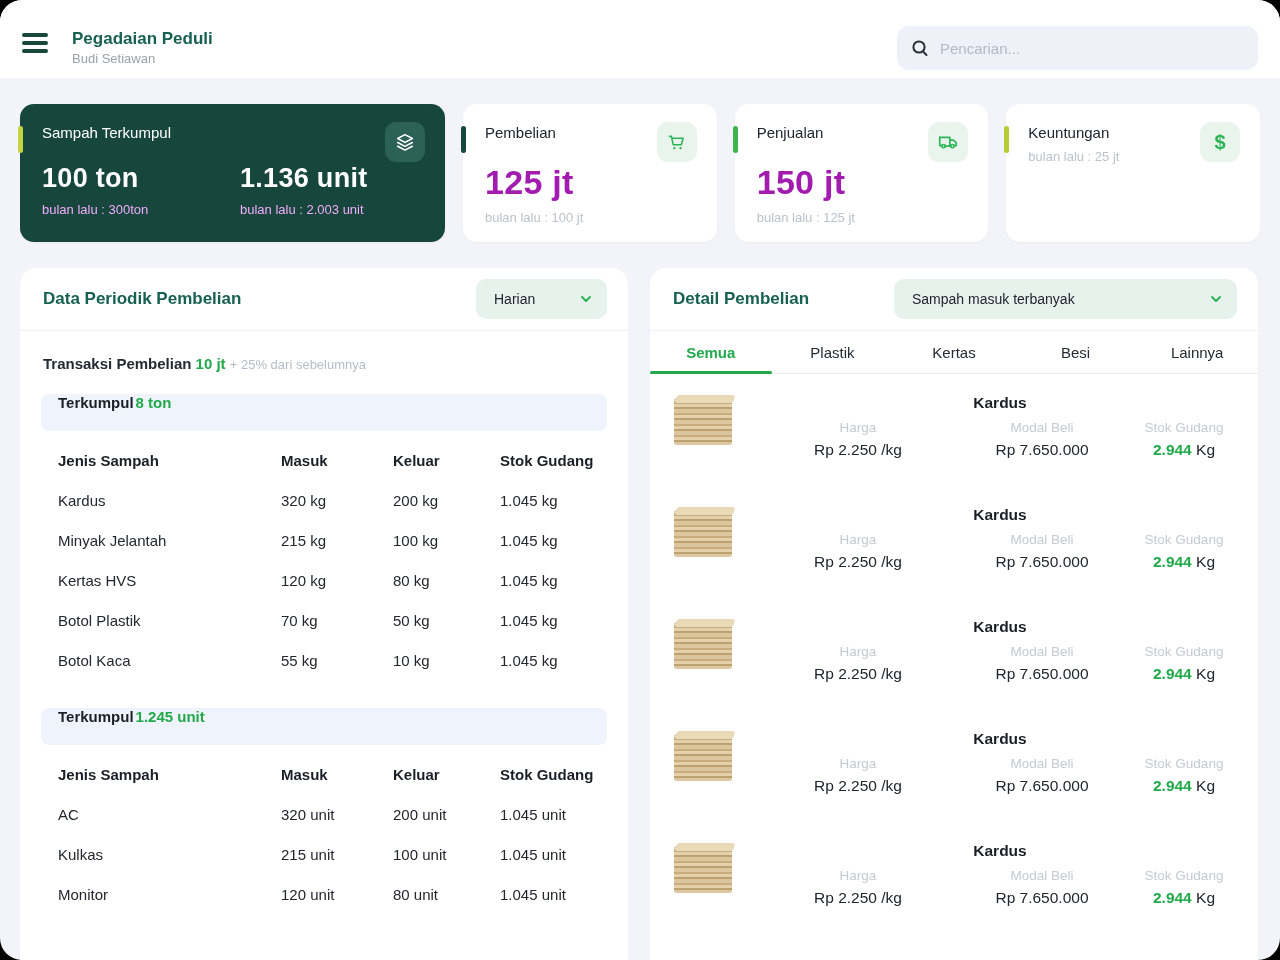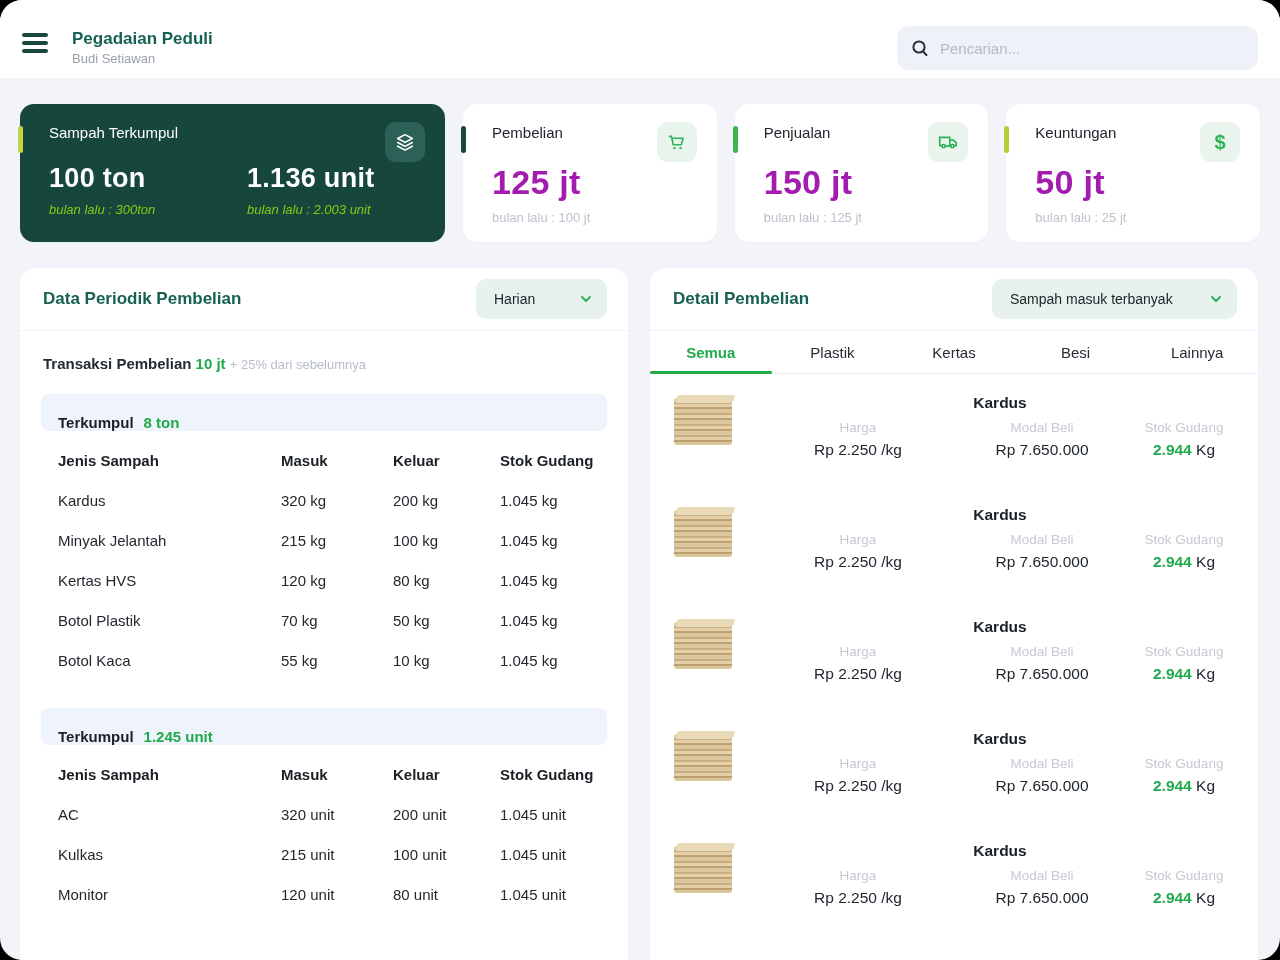--- a/index.html
+++ b/index.html
@@ -33,57 +33,57 @@
   }
   .search-box input {
     border:none; background:transparent; outline:none; flex:1; font-size:15px; color:#20262e;
     font-family:"Liberation Sans", sans-serif;
   }
   .search-box input::placeholder { color:#b3bac4; }
 
   
   .cards { position:absolute; top:104px; left:20px; right:20px; display:flex; gap:18px; height:138px; }
   .card { position:relative; background:#fff; border-radius:14px; flex:1;
-          box-shadow:0 1px 2px rgba(40,50,70,.04); padding:20px 29px; }
+          box-shadow:0 1px 2px rgba(40,50,70,.04); padding:20px 22px; }
   .card.dark { background:#17463c; flex:0 0 425px; }
   .accent { position:absolute; left:-2px; top:22px; width:5px; height:27px; border-radius:3px; }
   .card-label { font-size:15px; color:#20262e; }
   .card.dark .card-label { color:#ffffff; }
   .icon-chip { position:absolute; right:20px; top:18px; width:40px; height:40px; border-radius:11px;
                background:#e8f4ec; display:flex; align-items:center; justify-content:center; }
   .card.dark .icon-chip { background:#2b6156; }
   .card-value { font-size:34px; font-weight:bold; color:#a21caf; margin-top:22px; letter-spacing:.3px; }
   .card.dark .card-value { color:#fff; font-size:27px; }
   .card-sub { font-size:13px; color:#bcc2cb; margin-top:8px; }
-  .card.dark .card-sub { color:#84cc16;font-style:italic; }
+  .card.dark .card-sub { color:#f0abfc; }
   .dual { display:flex; }
   .dual > div:first-child { width:198px; }
   .dollar-glyph { font-size:20px; font-weight:bold; color:#2eb457; }
 
   
   .panel { position:absolute; top:268px; bottom:0; background:#fff; border-radius:16px 16px 0 0;
            box-shadow:0 1px 2px rgba(40,50,70,.04); }
   .panel-left  { left:20px;  width:608px; }
   .panel-right { left:650px; width:608px;text-align:center; }
   .panel-head { height:63px; border-bottom:1px solid #edf0f5; position:relative; }
   .panel-title { position:absolute; left:23px; top:21px; font-size:17px; font-weight:bold; color:#176152; }
   .panel-left .panel-title { left:23px; }
   .dropdown { position:absolute; right:21px; top:11px; height:40px; background:#e7f2ed; border-radius:10px;
               display:flex; align-items:center; justify-content:space-between; padding:0 14px 0 18px; cursor:pointer; }
   .dropdown .dd-label { font-size:14px; color:#20262e; }
   .dd-harian { width:131px; }
-  .dd-sort   { width:245px; }
+  .dd-sort   { width:343px; }
 
   
   .summary { margin:24px 23px 0 23px; font-size:15px; }
   .summary .s-label { color:#242b33; font-weight:bold;text-align:center; }
   .summary .s-value { color:#21a94b; font-weight:bold; }
   .summary .s-delta { color:#b7bdc7; font-size:13px; }
   .section-head { margin:22px 21px 0 21px; height:37px; background:#eff3fb; border-radius:8px;
-                  display:flex; align-items:flex-end; padding:0 17px; gap:10px; font-size:15px; }
+                  display:flex; align-items:flex-start; padding:0 17px; gap:2px; font-size:15px; }
   .section-head .t-label { font-weight:bold; color:#1b2027; }
   .section-head .t-value { font-weight:bold; color:#21a94b; }
   .tbl { margin:0 21px; padding:0 0 0 17px; }
   .tbl-row { display:grid; grid-template-columns:223px 112px 107px 1fr; align-items:center; height:40px;
              font-size:15px; color:#23282f; }
   .tbl-row.head { font-weight:bold; color:#1b2027; margin-top:9px; }
 
   
   .tabs { display:grid; grid-template-columns:repeat(5,1fr); border-bottom:1px solid #e9ecf1; height:43px; }
   .tab { display:flex; align-items:center; justify-content:center; font-size:15px; color:#242b33;
@@ -204,21 +204,20 @@
       <div class="card-value">150 jt</div>
       <div class="card-sub">bulan lalu : 125 jt</div>
     </div>
 
     <div class="card">
       <span class="accent" style="background:#b6cd33"></span>
       <div class="card-label">Keuntungan</div>
       <div class="icon-chip">
           <span class="dollar-glyph">$</span>
         </div>
-      <div class="card-value">50 jt</div>
       <div class="card-sub">bulan lalu : 25 jt</div>
     </div>
   </div>
 
   <div class="panel panel-left">
     <div class="panel-head">
       <div class="panel-title">Data Periodik Pembelian</div>
       <div class="dropdown dd-harian">
         <span class="dd-label">Harian</span>
         <span>

